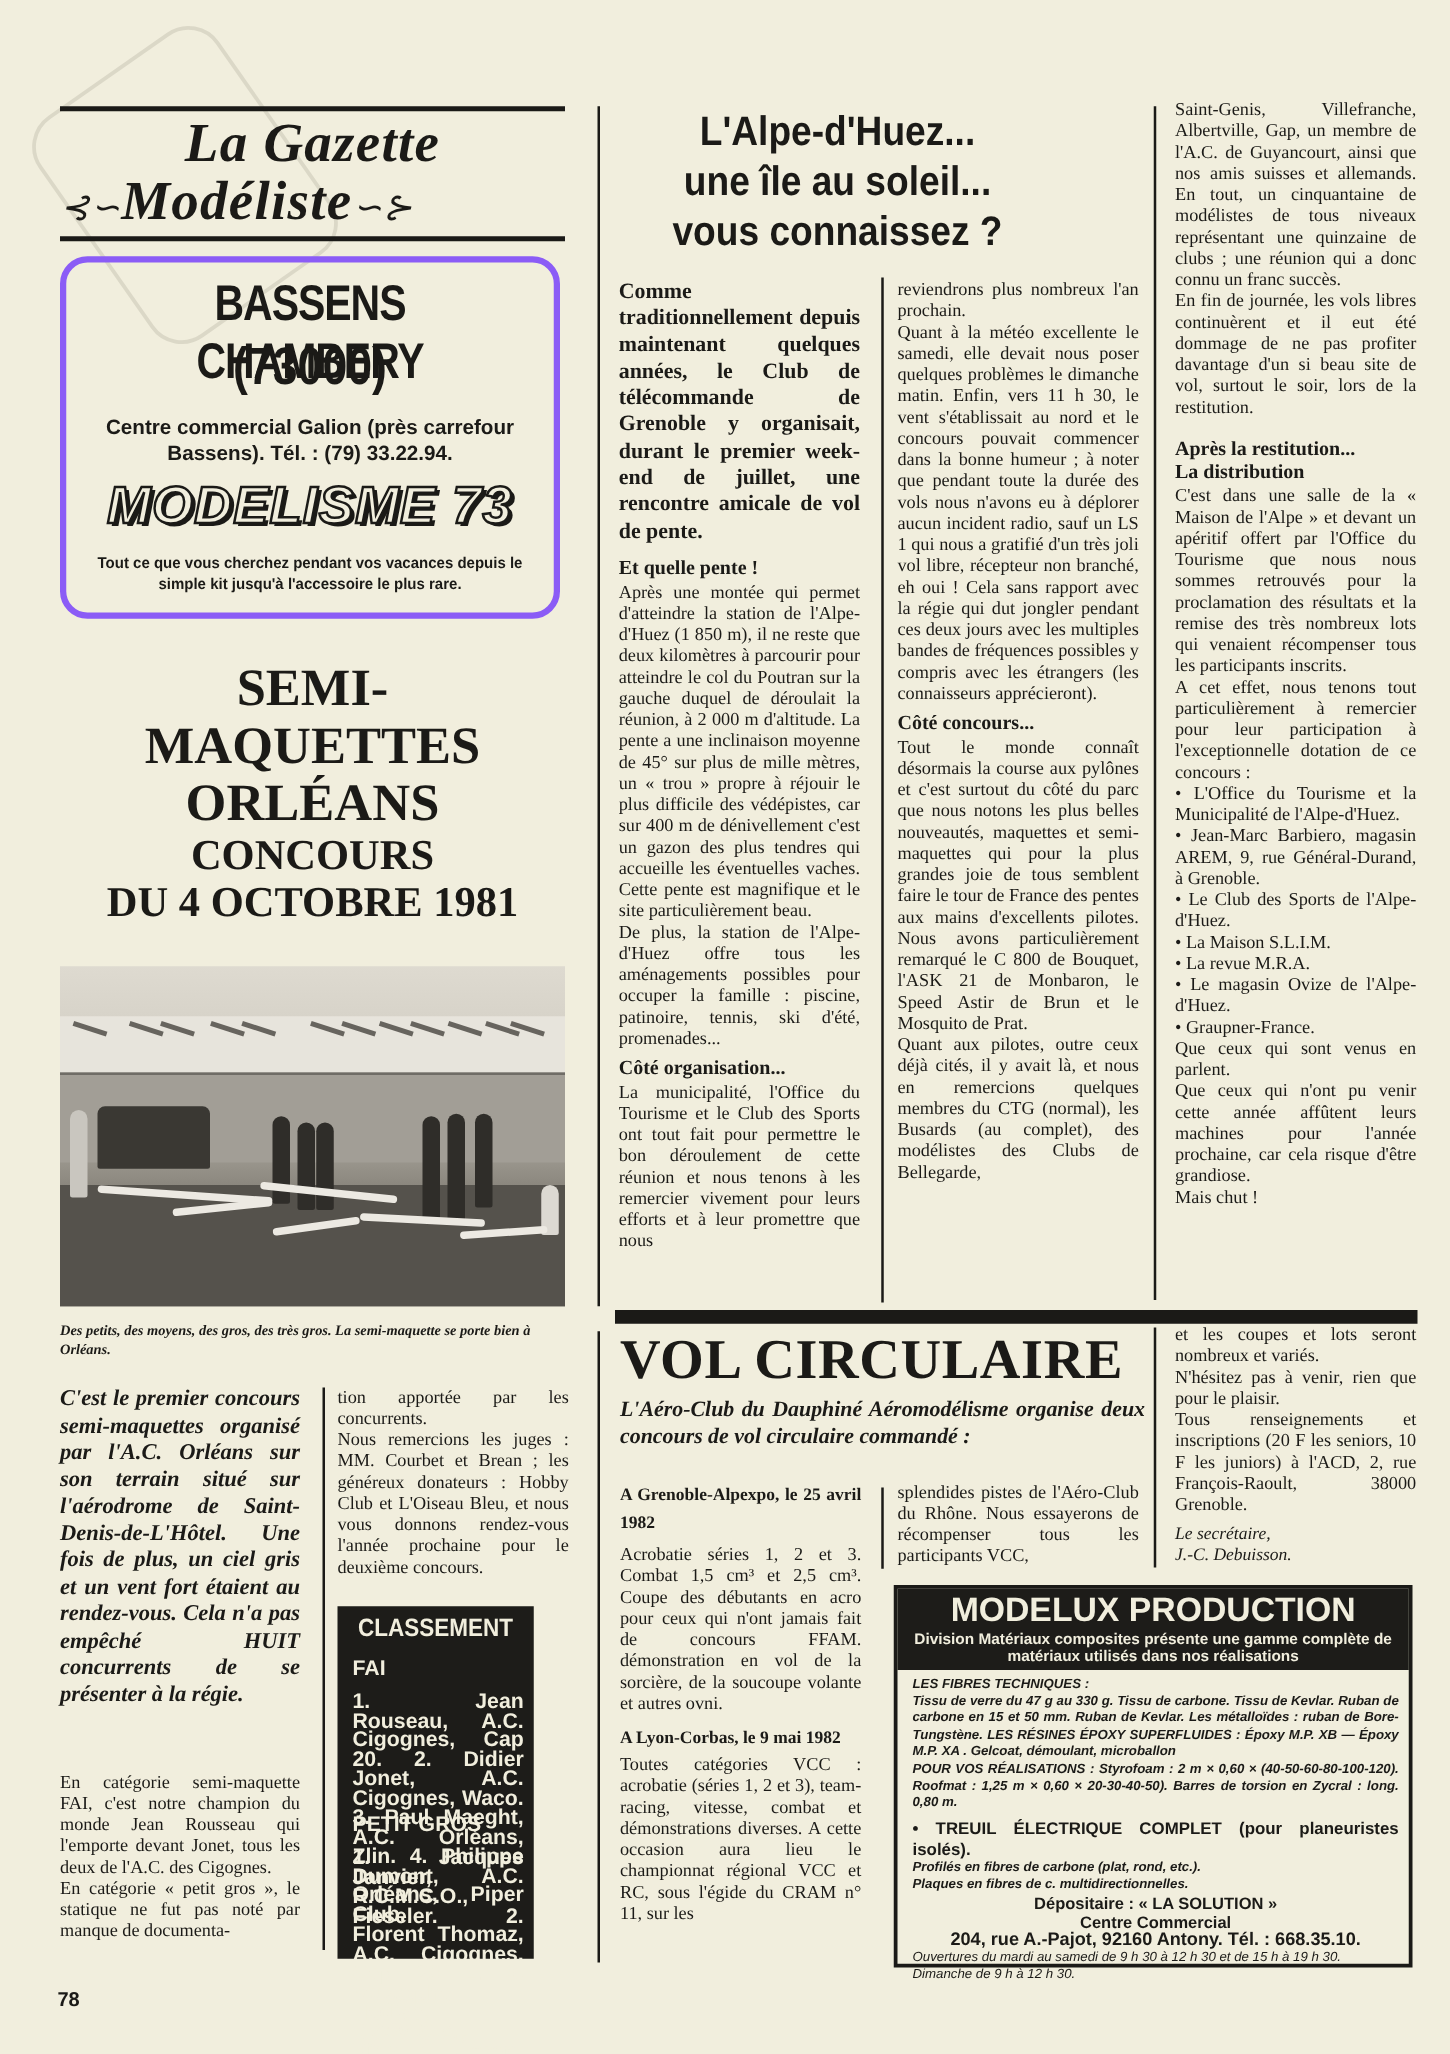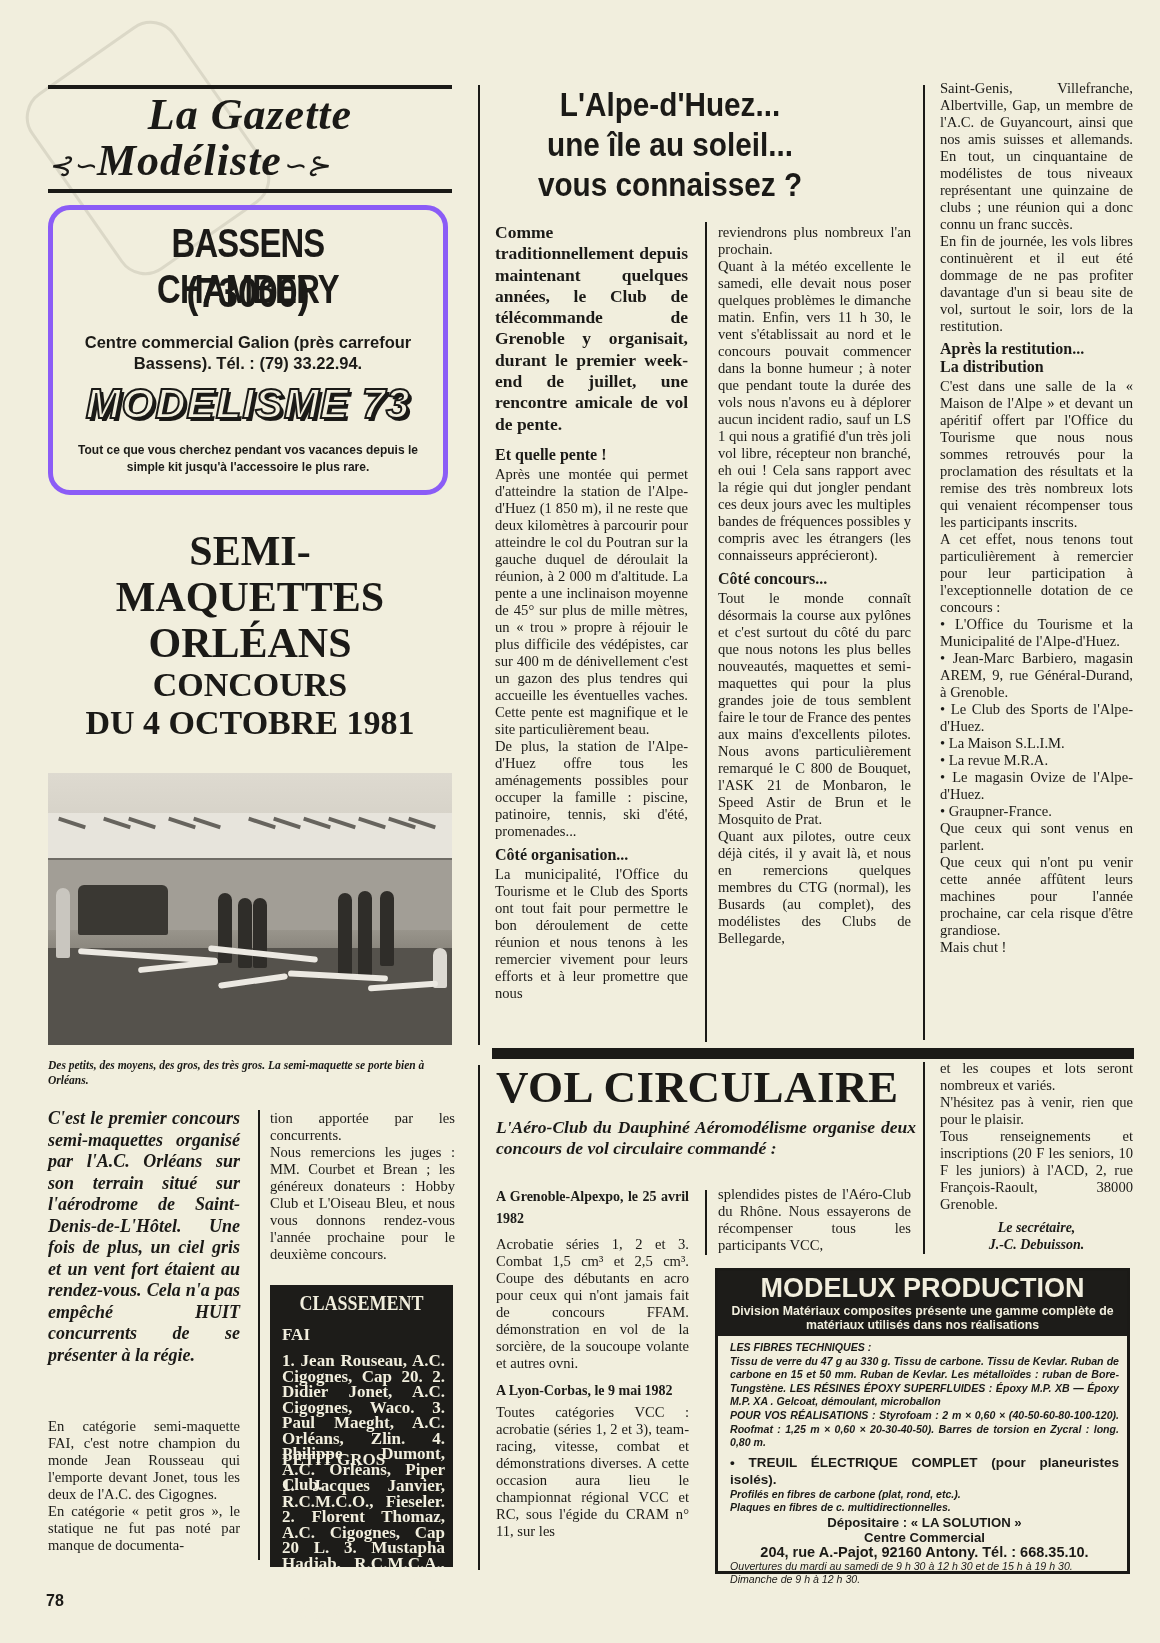--- a/index.html
+++ b/index.html
@@ -40,21 +40,21 @@
   .photo .person{position:absolute;width:14px;height:70px;background:#2f2d29;border-radius:7px 7px 2px 2px;}
   .photo .plane{position:absolute;height:6px;background:#ece9e2;border-radius:3px;}
   .photo .skylight{position:absolute;top:48px;width:28px;height:4px;background:#67645e;transform:rotate(18deg);}
 
   .caption{left:48px;top:1058px;width:404px;font-family:Liberation Serif, serif;font-weight:bold;font-style:italic;font-size:11.5px;line-height:15px;}
 
   .intro-left{left:48px;top:1108px;width:192px;font-style:italic;font-weight:bold;font-size:18px;line-height:21.5px;text-align:justify;}
   .left-body{left:48px;top:1418px;width:192px;}
   .mid-body{left:270px;top:1110px;width:185px;}
 
-  .classement{left:270px;top:1285px;width:183px;height:282px;background:#1d1c19;color:#f1eedd;font-family:Liberation Serif, serif;font-weight:bold;}
+  .classement{left:270px;top:1285px;width:157px;height:282px;background:#1d1c19;color:#f1eedd;font-family:Liberation Sans, sans-serif;font-weight:bold;}
   .cl-title{position:absolute;left:0;width:100%;top:6px;text-align:center;font-size:20px;line-height:24px;transform:scaleX(0.9);}
   .cl-h{position:absolute;left:12px;font-size:17px;line-height:20px;}
   .cl-t{position:absolute;left:12px;right:8px;font-size:17px;line-height:15.5px;text-align:justify;}
 
   .pageno{left:46px;top:1592px;font-family:"Liberation Sans",sans-serif;font-weight:bold;font-size:16px;}
 
   
   .alpe-title{left:470px;top:85px;width:400px;text-align:center;font-family:"Liberation Sans",sans-serif;font-weight:bold;font-size:33px;line-height:40px;transform:scaleX(0.9);}
   .alpe-intro{left:495px;top:222px;width:193px;font-weight:bold;font-size:17.5px;line-height:21.3px;text-align:justify;}
   .alpe-c1{left:495px;top:440px;width:193px;}
@@ -62,21 +62,21 @@
   .alpe-c3{left:940px;top:80px;width:193px;}
 
   
   .vol-rule{left:492px;top:1048px;width:642px;height:11px;background:#1b1a17;}
   .vol-title{left:496px;top:1062px;width:420px;font-weight:bold;font-size:45px;line-height:50px;letter-spacing:0.5px;}
   .vol-intro{left:496px;top:1117px;width:420px;font-style:italic;font-weight:bold;font-size:17.5px;line-height:21px;text-align:justify;}
   .vol-c1{left:496px;top:1186px;width:193px;}
   .vol-c2{left:718px;top:1186px;width:193px;}
   .vol-c3{left:940px;top:1060px;width:193px;}
   .vol-sub{font-weight:bold;font-size:14px;line-height:22px;margin:0 0 6px 0;}
-  .signature{text-align:center;font-style:italic;font-weight:bold;font-size:14px;line-height:17px;margin-top:6px;}
+  .signature{text-align:left;font-style:italic;font-weight:normal;font-size:14px;line-height:17px;margin-top:6px;}
 
   
   .ad2{left:715px;top:1268px;width:415px;height:306px;border:3px solid #1b1a17;box-sizing:border-box;font-family:"Liberation Sans",sans-serif;}
   .ad2-head{position:absolute;left:0;top:0;width:100%;height:65px;background:#1d1c19;color:#f1eedd;text-align:center;}
   .ad2-title{font-weight:bold;font-size:27px;line-height:32px;margin-top:1px;}
   .ad2-subt{font-weight:bold;font-size:12.3px;line-height:14px;text-align:center;}
   .ad2-body{position:absolute;left:12px;right:8px;top:70px;font-size:10.6px;line-height:13.6px;font-weight:bold;font-style:italic;text-align:justify;}
   .ad2-body p{margin:0;}
   .ad2-treuil{font-style:normal;font-size:13.5px;line-height:17px;margin-top:4px !important;}
   .ad2-depo{text-align:center;font-style:normal;font-size:13.2px;line-height:15px;}
@@ -189,21 +189,21 @@
   <p>reviendrons plus nombreux l'an prochain.</p>
   <p>Quant à la météo excellente le samedi, elle devait nous poser quelques problèmes le dimanche matin. Enfin, vers 11 h 30, le vent s'établissait au nord et le concours pouvait commencer dans la bonne humeur ; à noter que pendant toute la durée des vols nous n'avons eu à déplorer aucun incident radio, sauf un LS 1 qui nous a gratifié d'un très joli vol libre, récepteur non branché, eh oui ! Cela sans rapport avec la régie qui dut jongler pendant ces deux jours avec les multiples bandes de fréquences possibles y compris avec les étrangers (les connaisseurs apprécieront).</p>
   <div class="sub">Côté concours...</div>
   <p>Tout le monde connaît désormais la course aux pylônes et c'est surtout du côté du parc que nous notons les plus belles nouveautés, maquettes et semi-maquettes qui pour la plus grandes joie de tous semblent faire le tour de France des pentes aux mains d'excellents pilotes. Nous avons particulièrement remarqué le C 800 de Bouquet, l'ASK 21 de Monbaron, le Speed Astir de Brun et le Mosquito de Prat.</p>
   <p>Quant aux pilotes, outre ceux déjà cités, il y avait là, et nous en remercions quelques membres du CTG (normal), les Busards (au complet), des modélistes des Clubs de Bellegarde,</p>
 </div>
 <div class="vrule" style="left:923px;top:85px;height:955px;"></div>
 <div class="abs alpe-c3 body-text">
   <p>Saint-Genis, Villefranche, Albertville, Gap, un membre de l'A.C. de Guyancourt, ainsi que nos amis suisses et allemands. En tout, un cinquantaine de modélistes de tous niveaux représentant une quinzaine de clubs ; une réunion qui a donc connu un franc succès.</p>
   <p>En fin de journée, les vols libres continuèrent et il eut été dommage de ne pas profiter davantage d'un si beau site de vol, surtout le soir, lors de la restitution.</p>
-  <div class="sub" style="margin-top:5px;margin-bottom:0">Après la restitution...</div>
+  <div class="sub" style="margin-top:16px;margin-bottom:0">Après la restitution...</div>
   <div class="sub" style="margin-top:0">La distribution</div>
   <p>C'est dans une salle de la « Maison de l'Alpe » et devant un apéritif offert par l'Office du Tourisme que nous nous sommes retrouvés pour la proclamation des résultats et la remise des très nombreux lots qui venaient récompenser tous les participants inscrits.</p>
   <p>A cet effet, nous tenons tout particulièrement à remercier pour leur participation à l'exceptionnelle dotation de ce concours :</p>
   <p>• L'Office du Tourisme et la Municipalité de l'Alpe-d'Huez.</p>
   <p>• Jean-Marc Barbiero, magasin AREM, 9, rue Général-Durand, à Grenoble.</p>
   <p>• Le Club des Sports de l'Alpe-d'Huez.</p>
   <p>• La Maison S.L.I.M.</p>
   <p>• La revue M.R.A.</p>
   <p>• Le magasin Ovize de l'Alpe-d'Huez.</p>
   <p>• Graupner-France.</p>

